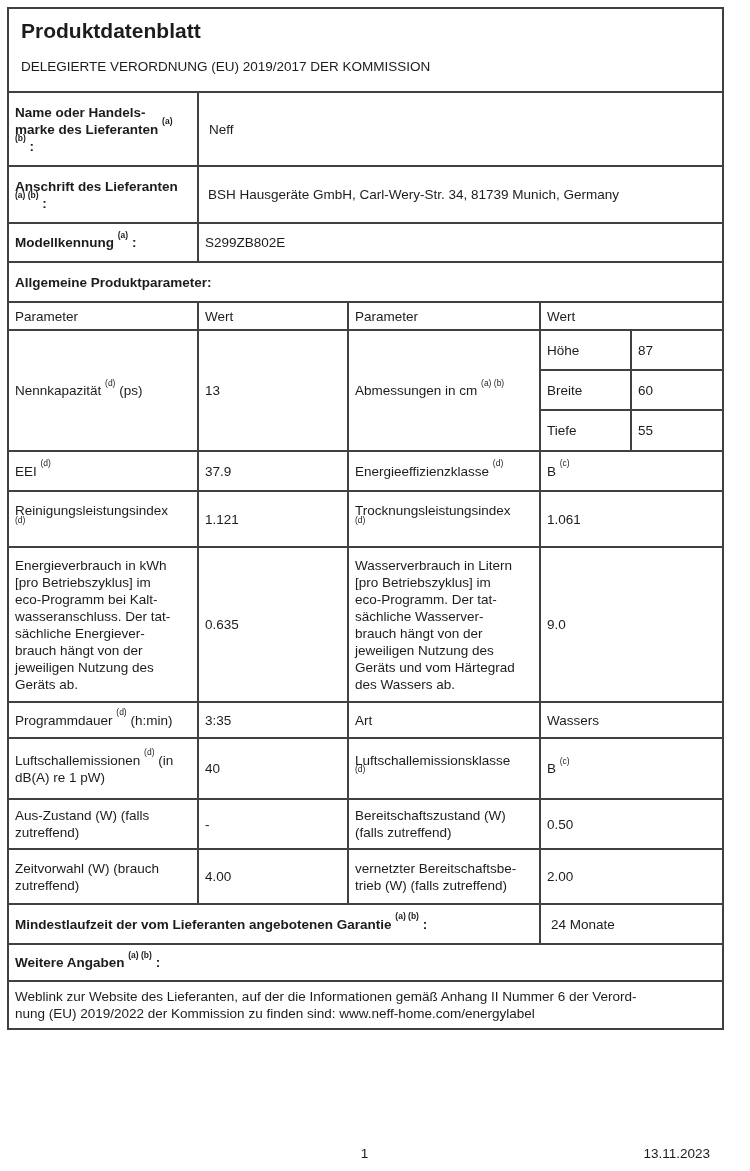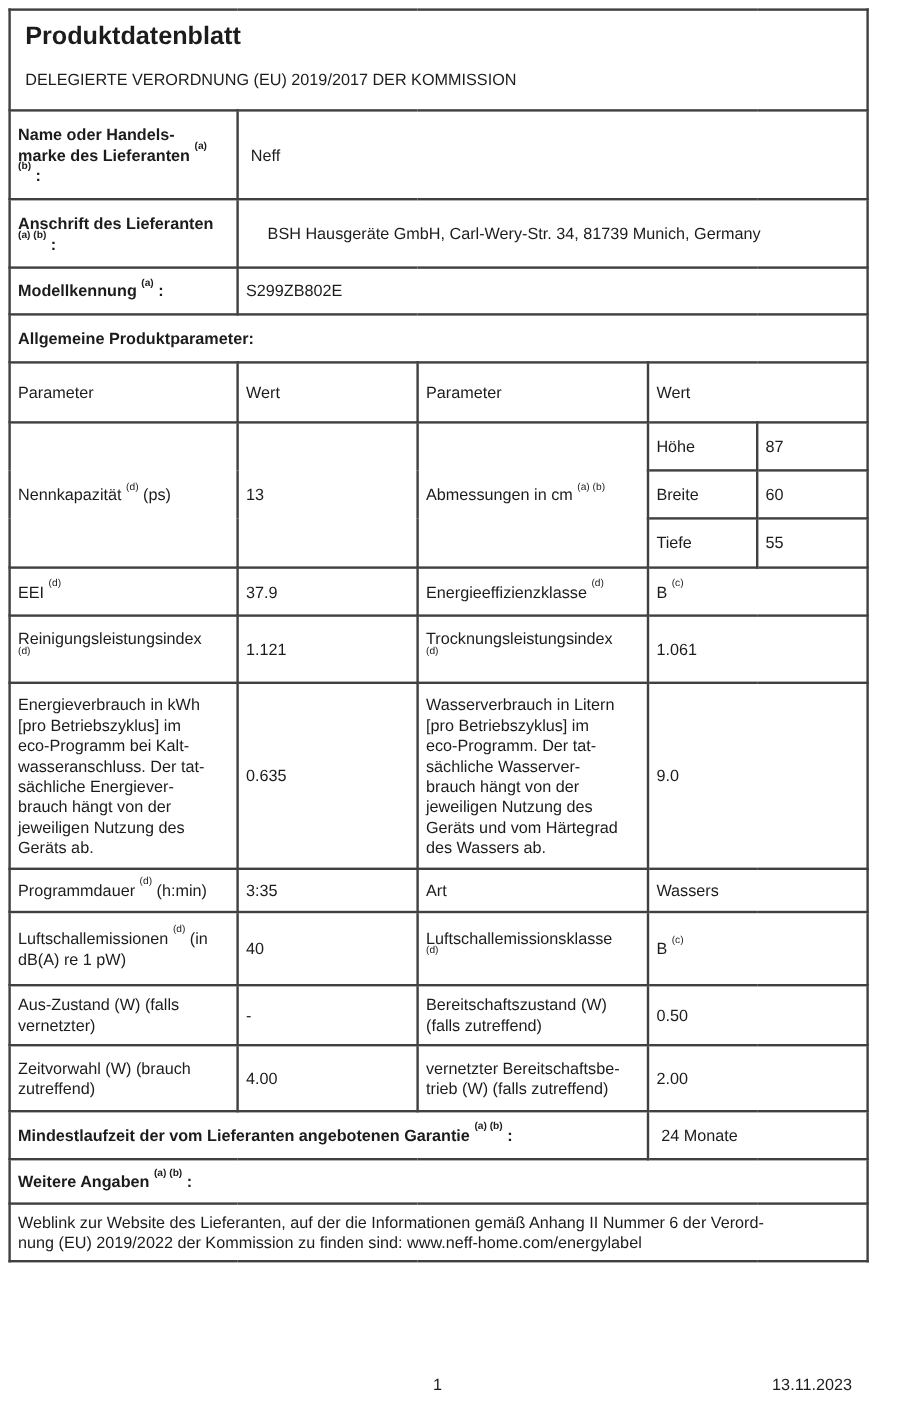--- a/index.html
+++ b/index.html
@@ -59,33 +59,33 @@
         </td>
       </tr>
 
       <tr style="height:74px">
         <td class="b">Name oder Handels-<br>marke des Lieferanten <sup>(a)</sup><br><sup>(b)</sup> :</td>
         <td colspan="4" style="padding-left:10px">Neff</td>
       </tr>
 
       <tr style="height:57px">
         <td class="b">Anschrift des Lieferanten<br><sup>(a) (b)</sup> :</td>
-        <td colspan="4" style="padding-left:24px">BSH Hausgeräte GmbH, Carl-Wery-Str. 34, 81739 Munich, Germany</td>
+        <td colspan="4" style="padding-left:9px">BSH Hausgeräte GmbH, Carl-Wery-Str. 34, 81739 Munich, Germany</td>
       </tr>
 
       <tr style="height:39px">
         <td class="b">Modellkennung <sup>(a)</sup> :</td>
         <td colspan="4" style="">S299ZB802E</td>
       </tr>
 
       <tr style="height:40px">
         <td class="b" colspan="5">Allgemeine Produktparameter:</td>
       </tr>
 
-      <tr style="height:50px">
+      <tr style="height:28px">
         <td>Parameter</td>
         <td class="c">Wert</td>
         <td>Parameter</td>
         <td class="c" colspan="2">Wert</td>
       </tr>
 
       <tr style="height:40px">
         <td rowspan="3">Nennkapazität <sup>(d)</sup> (ps)</td>
         <td rowspan="3" class="c">13</td>
         <td rowspan="3">Abmessungen in cm <sup>(a) (b)</sup></td>
@@ -145,21 +145,21 @@
 
       <tr style="height:61px">
         <td class="preline">Luftschallemissionen <sup>(d)</sup> (in<br>dB(A) re 1 pW)</td>
         <td class="c">40</td>
         <td>Luftschallemissionsklasse<br><sup>(d)</sup></td>
         <td class="c" colspan="2">B <sup>(c)</sup></td>
       </tr>
 
       <tr style="height:50px">
         <td class="preline">Aus-Zustand (W) (falls
-vernetzter)</td>
+zutreffend)</td>
         <td class="c">-</td>
         <td class="preline">Bereitschaftszustand (W)
 (falls zutreffend)</td>
         <td class="c" colspan="2">0.50</td>
       </tr>
 
       <tr style="height:55px">
         <td class="preline">Zeitvorwahl (W) (brauch
 zutreffend)</td>
         <td class="c">4.00</td>

